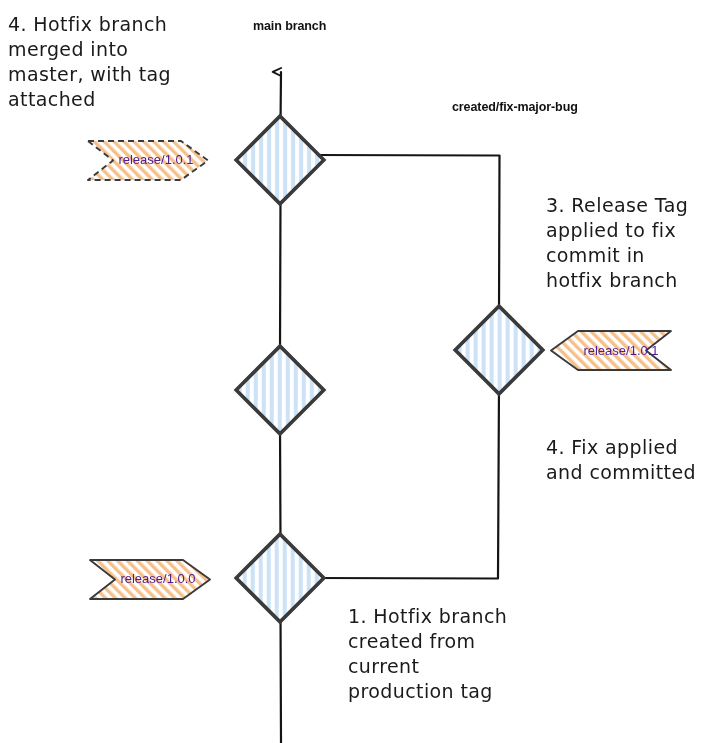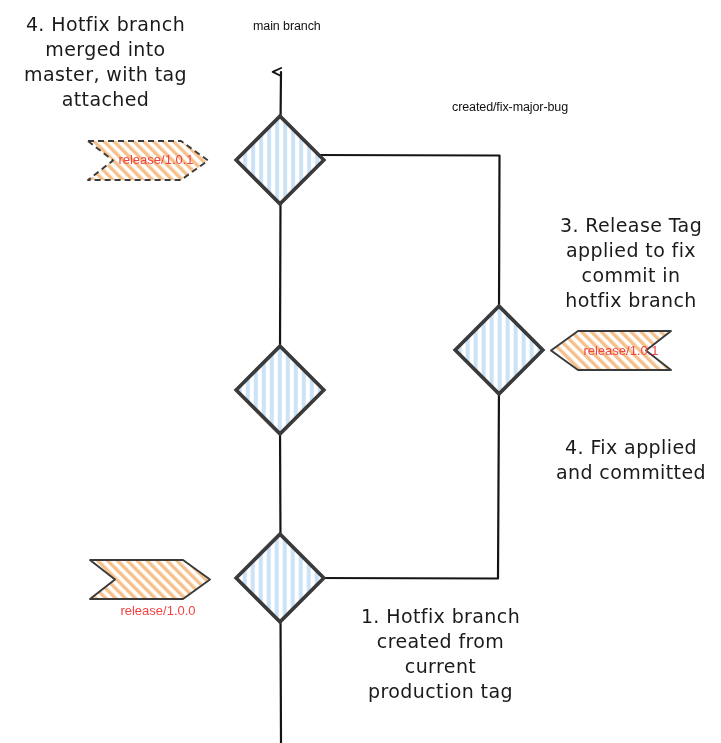--- a/index.html
+++ b/index.html
@@ -18,60 +18,60 @@
   #canvas {
     position: absolute;
     inset: 0;
     width: 721px;
     height: 743px;
   }
 
   
   .note {
     position: absolute;
-    text-align: center;
+    text-align: left;
     color: #1a1a1a;
     font-family: "DejaVu Sans", sans-serif;
     font-size: 19px;
     line-height: 25px;
     letter-spacing: 0.4px;
     white-space: pre-line;
   }
 
   .branch-label {
     position: absolute;
     color: #111111;
     font-family: "Liberation Sans", sans-serif;
     font-size: 12.5px;
-    font-weight: normal;
+    font-weight: bold;
     letter-spacing: -0.1px;
     white-space: nowrap;
   }
 
   .tag-text {
     position: absolute;
-    color: #ef4444;
+    color: #4c1d95;
     font-family: "Liberation Sans", sans-serif;
     font-size: 13px;
     white-space: nowrap;
     text-align: center;
   }
 
   
   #note-4 { left: 8px;   top: 12px;  width: 195px; }
-  #note-3 { left: 546px; top: 193px; width: 170px; margin-top: 20px; }
+  #note-3 { left: 546px; top: 193px; width: 170px; }
   #note-2 { left: 546px; top: 435px; width: 170px; }
   #note-1 { left: 348px; top: 604px; width: 185px; }
 
   #label-main   { left: 253px; top: 19px;  }
   #label-hotfix { left: 452px; top: 100px; }
 
   #tagtext-top    { left: 106px; top: 152px; width: 100px; }
   #tagtext-right  { left: 571px; top: 343px; width: 100px; }
-  #tagtext-bottom { left: 108px; top: 571px; width: 100px; margin-top: 32px; }
+  #tagtext-bottom { left: 108px; top: 571px; width: 100px; }
 </style>
 </head>
 <body>
 
 <svg id="canvas" viewBox="0 0 721 743" xmlns="http://www.w3.org/2000/svg">
   <defs>
     <pattern id="blueHatch" width="8" height="8" patternTransform="rotate(-45)" patternUnits="userSpaceOnUse">
       <rect width="8" height="8" fill="#ffffff"></rect>
       <rect width="4" height="8" fill="#cbe2f7"></rect>
     </pattern>

